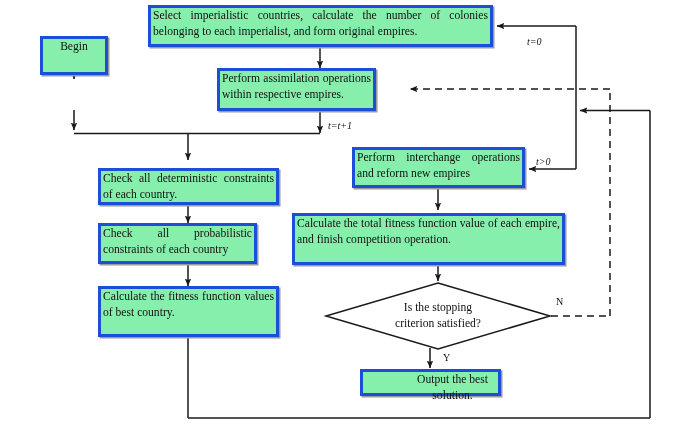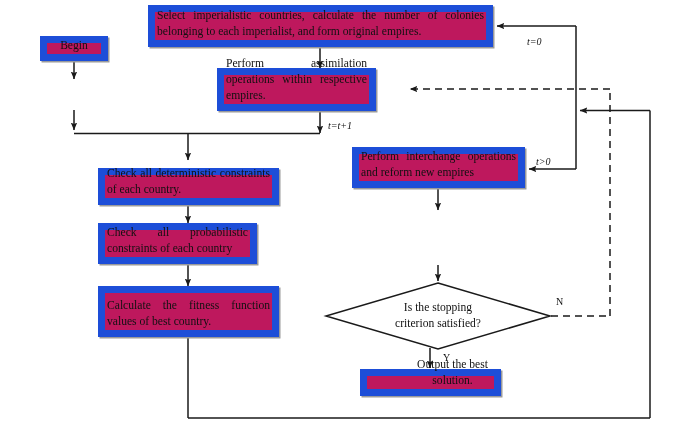--- a/index.html
+++ b/index.html
@@ -7,25 +7,25 @@
     position:relative;
     width:687px;height:428px;
     background:#ffffff;
     font-family:"Liberation Serif","DejaVu Serif",serif;
     overflow:hidden;
   }
   svg#wires{position:absolute;left:0;top:0;width:687px;height:428px;}
   .node{
     position:absolute;
     box-sizing:border-box;
-    border:7px solid #1d4ed8;
-    background:#be185d;
+    border:3px solid #1d4ed8;
+    background:#86efac;
     color:#111111;
     display:flex;
-    align-items:flex-end;
+    align-items:flex-start;
     box-shadow:1.5px 1.5px 0 0 #9a9a9a;
   }
   .node .txt{
     display:block;
     width:100%;
     padding:0 2px;
     font-size:11.6px;
     line-height:16px;
   }
   .center .txt{text-align:center;}
@@ -90,21 +90,21 @@
       <path d="M430,348 L430,368" marker-end="url(#ah)"></path>
     </g>
 
     <g stroke="#1a1a1a" stroke-width="1.5" fill="none" stroke-dasharray="7,5">
       <path d="M551,316 L610,316"></path>
       <path d="M610,316 L610,89"></path>
       <path d="M610,89 L410,89" marker-end="url(#ah)"></path>
     </g>
   </svg>
 
-  <div class="node center" style="left:40px;top:36px;width:68px;height:25px;">
+  <div class="node center" style="left:40px;top:36px;width:68px;height:39px;">
     <span class="txt">Begin</span>
   </div>
 
 
   <div class="node just" style="left:148px;top:5px;width:345px;height:42px;">
     <span class="txt">Select imperialistic countries, calculate the number of colonies belonging to each imperialist, and form original empires.</span>
   </div>
 
   <div class="node just" style="left:217px;top:68px;width:159px;height:43px;">
     <span class="txt">Perform assimilation operations within respective empires.</span>
@@ -119,20 +119,23 @@
   </div>
 
   <div class="node just" style="left:98px;top:286px;width:181px;height:51px;">
     <span class="txt">Calculate the fitness function values of best country.</span>
   </div>
 
   <div class="node just" style="left:352px;top:147px;width:173px;height:41px;">
     <span class="txt">Perform interchange operations and reform new empires</span>
   </div>
 
+  <div class="node just" style="left:292px;top:213px;width:273px;height:52px;">
+    <span class="txt">Calculate the total fitness function value of each empire, and finish competition operation.</span>
+  </div>
 
   <div class="node center" style="left:360px;top:369px;width:141px;height:27px;padding-left:44px;">
     <span class="txt">Output the best solution.</span>
   </div>
 
   <svg style="position:absolute;left:323px;top:281px;width:230px;height:70px;" viewBox="0 0 230 70" xmlns="http://www.w3.org/2000/svg">
     <polygon points="115,2 227,35 115,68 3,35" fill="#ffffff" stroke="#1a1a1a" stroke-width="1.5"></polygon>
   </svg>
   <div class="diamond-label" style="left:323px;top:300px;width:230px;">
     <span>Is the stopping</span><br>

